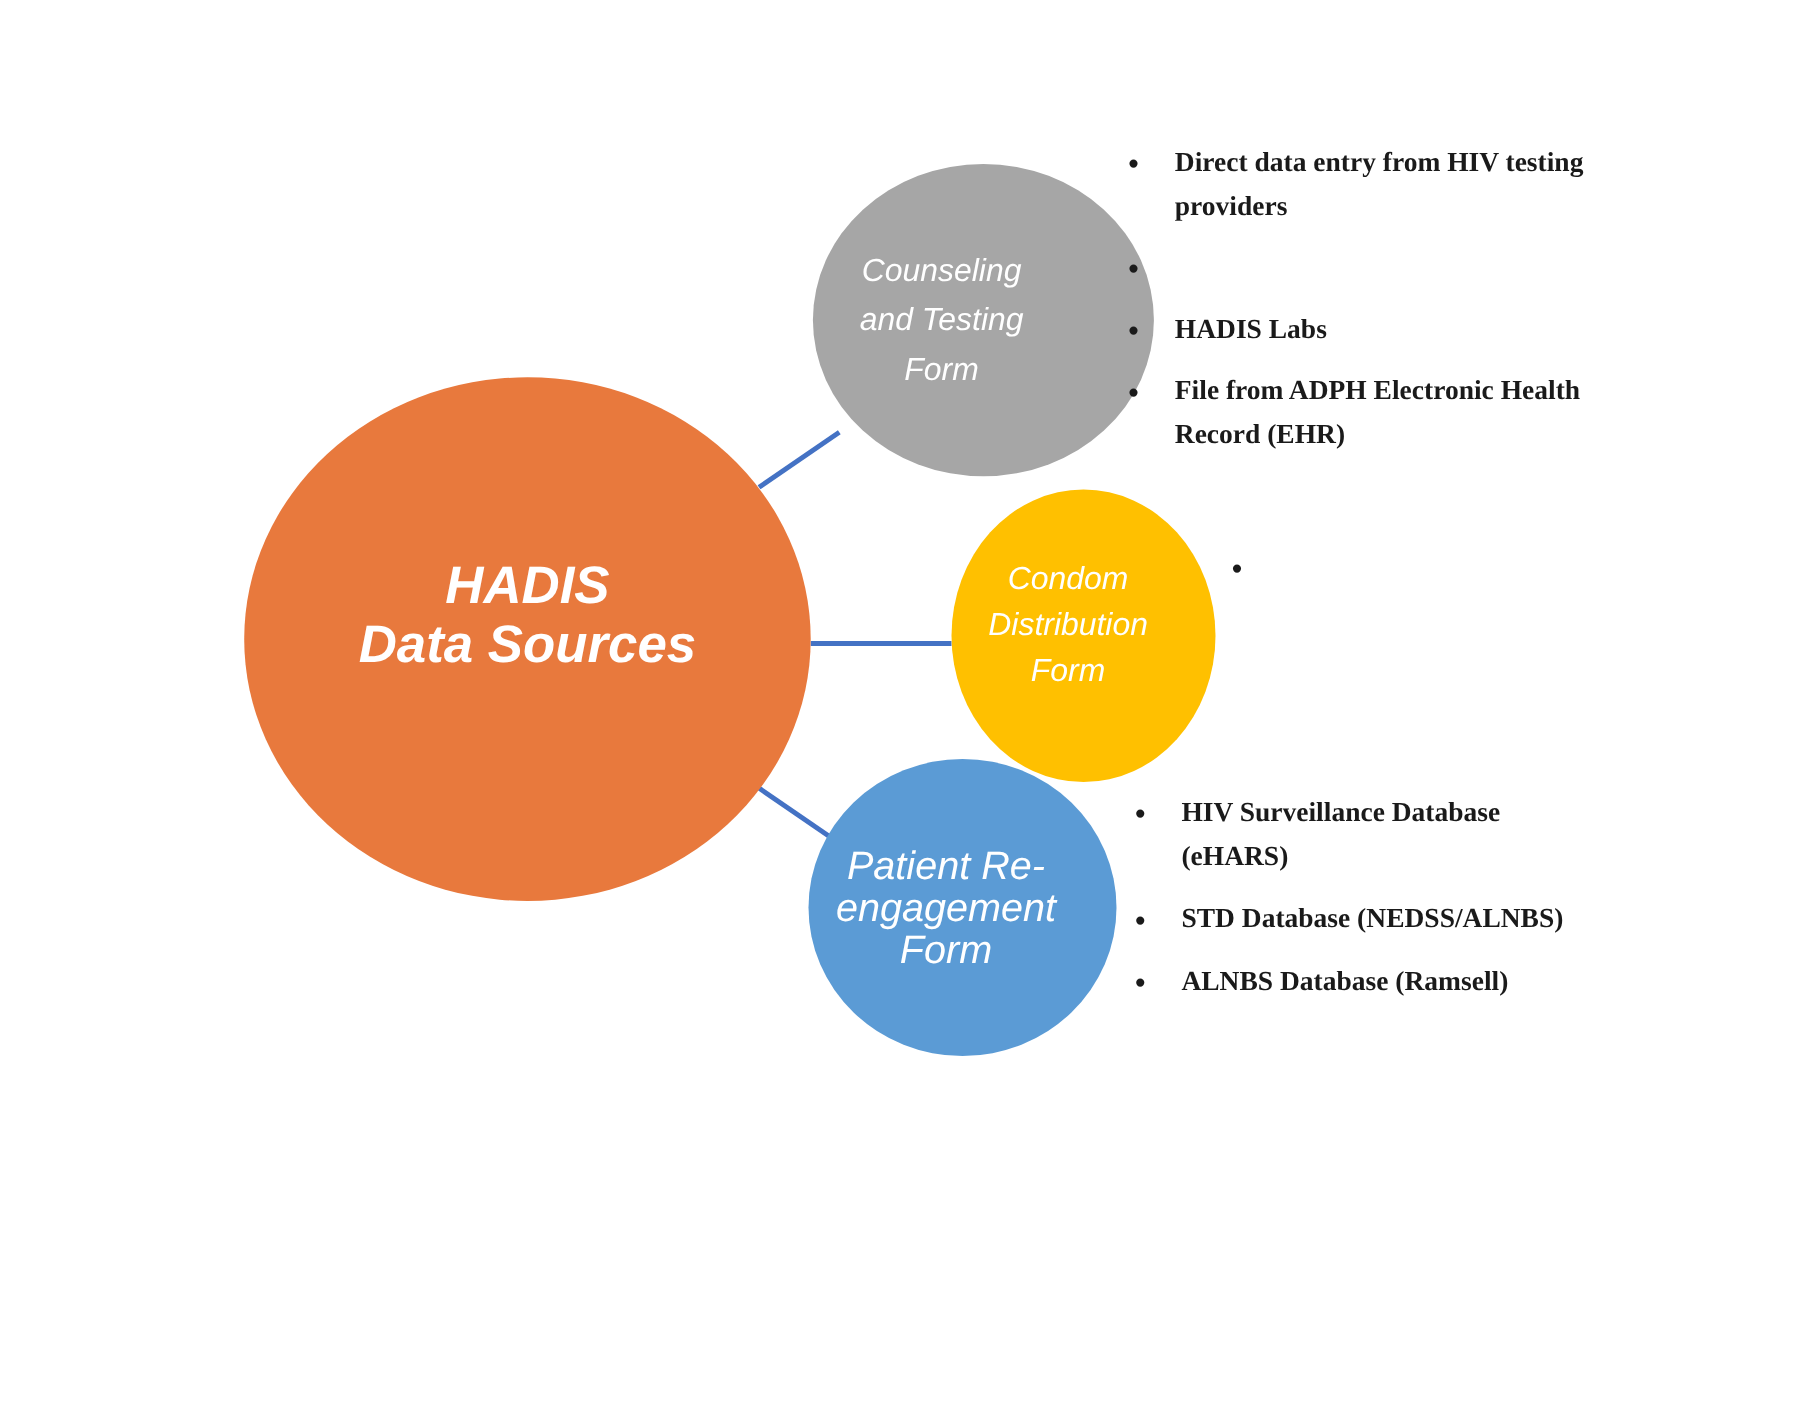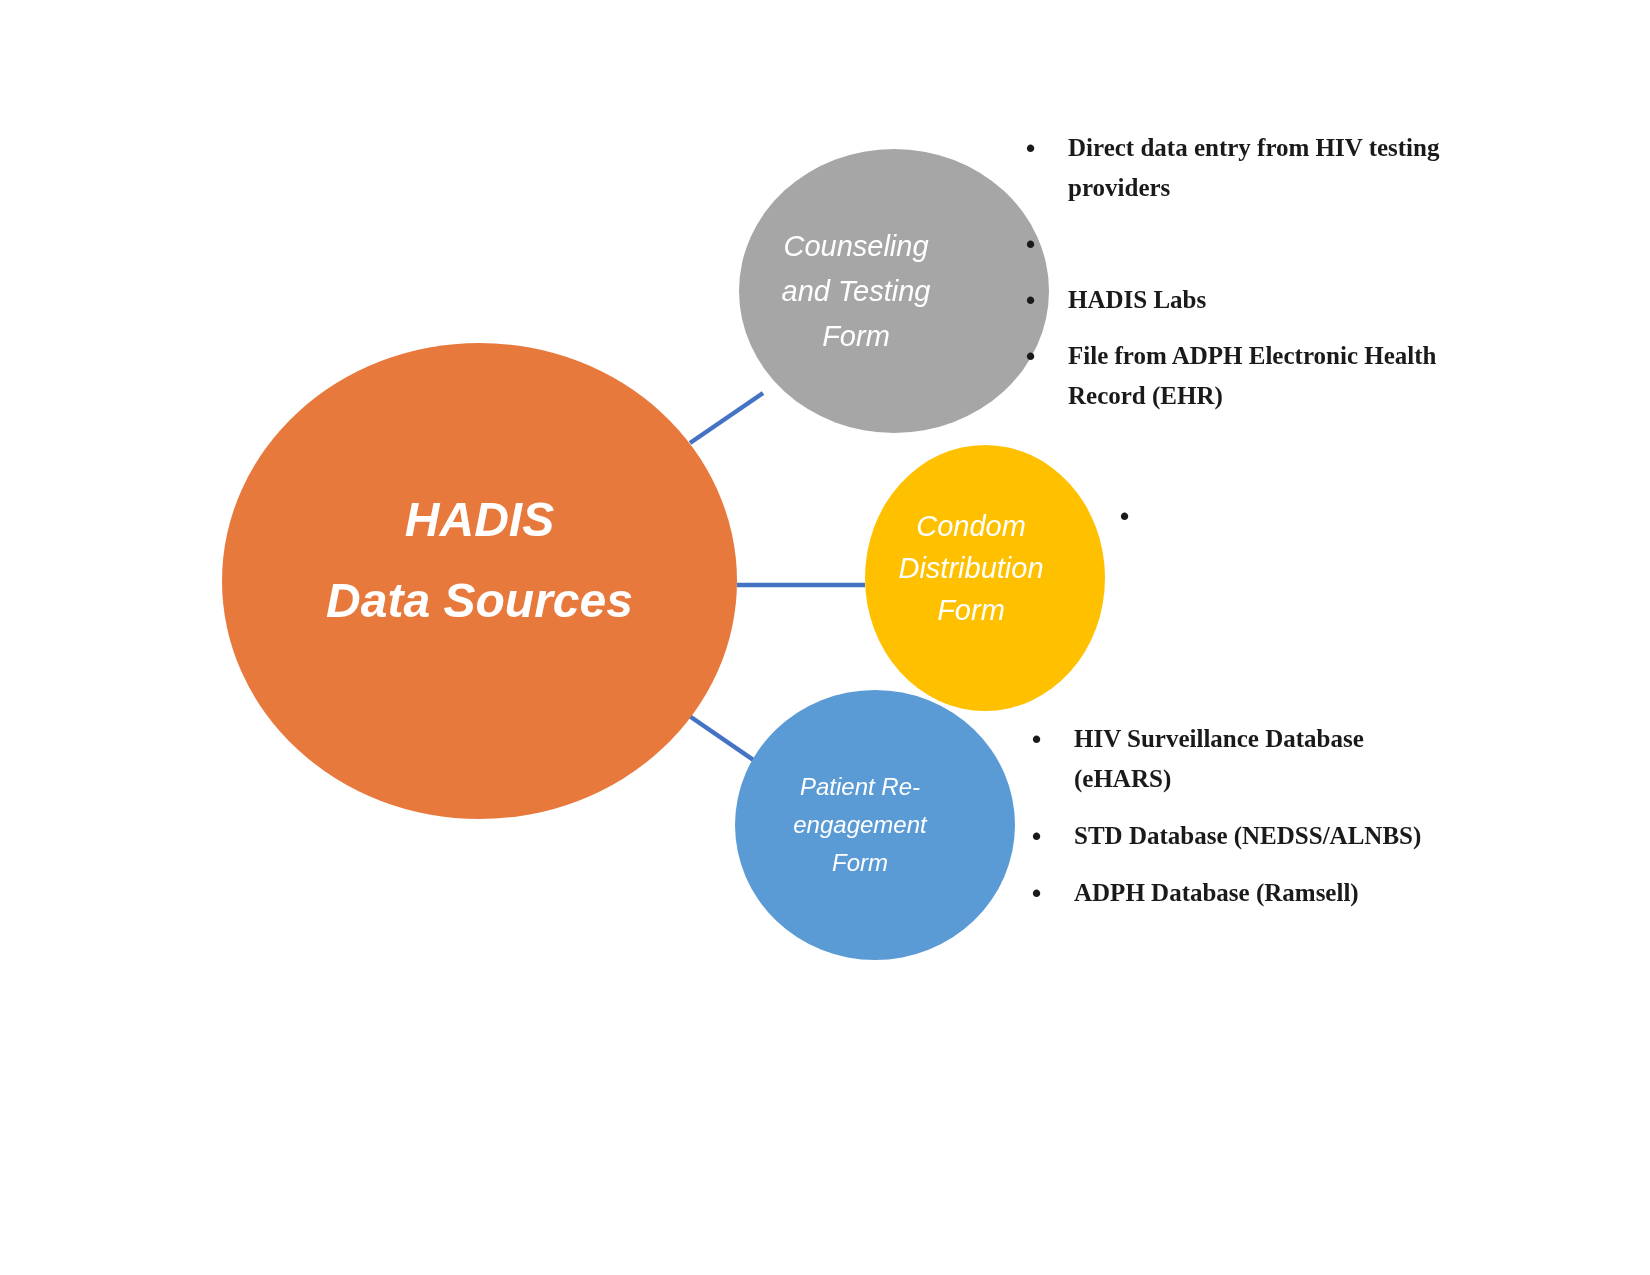--- a/index.html
+++ b/index.html
@@ -41,21 +41,21 @@
     white-space:pre-line;
     font-style:italic;
   }
   .node-center{
     left:222px;top:343px;width:515px;height:476px;
     background:var(--center-node);
   }
   .node-center .node-label{
     font-size:48px;
     font-weight:700;
-    line-height:81px;
+    line-height:54px;
     transform:translateY(-21px);
   }
   .node-counseling{
     left:739px;top:149px;width:310px;height:284px;
     background:var(--node-counseling);
   }
   .node-counseling .node-label{
     font-size:29px;line-height:45px;font-weight:400;
     transform:translateX(-38px);
   }
@@ -66,21 +66,21 @@
   .node-condom .node-label{
     font-size:29px;line-height:42px;font-weight:400;
     transform:translate(-14px,-18px);
     margin-top:16px;
   }
   .node-patient{
     left:735px;top:690px;width:280px;height:270px;
     background:var(--node-patient);
   }
   .node-patient .node-label{
-    font-size:24px;line-height:38px;font-weight:400;
+    font-size:36px;line-height:38px;font-weight:400;
     transform:translateX(-15px);
   }
   .bullet-list{
     position:absolute;
     display:flex;
     flex-direction:column;
   }
   .bullet-item{
     display:flex;
     align-items:flex-start;
@@ -171,17 +171,17 @@
       <span class="bullet-marker">•</span>
       <div class="bullet-text">HIV Surveillance Database
 (eHARS)</div>
     </div>
     <div class="bullet-item">
       <span class="bullet-marker">•</span>
       <div class="bullet-text">STD Database (NEDSS/ALNBS)</div>
     </div>
     <div class="bullet-item">
       <span class="bullet-marker">•</span>
-      <div class="bullet-text">ADPH Database (Ramsell)</div>
+      <div class="bullet-text">ALNBS Database (Ramsell)</div>
     </div>
   </div>
 
 </div>
 
 </body></html>

